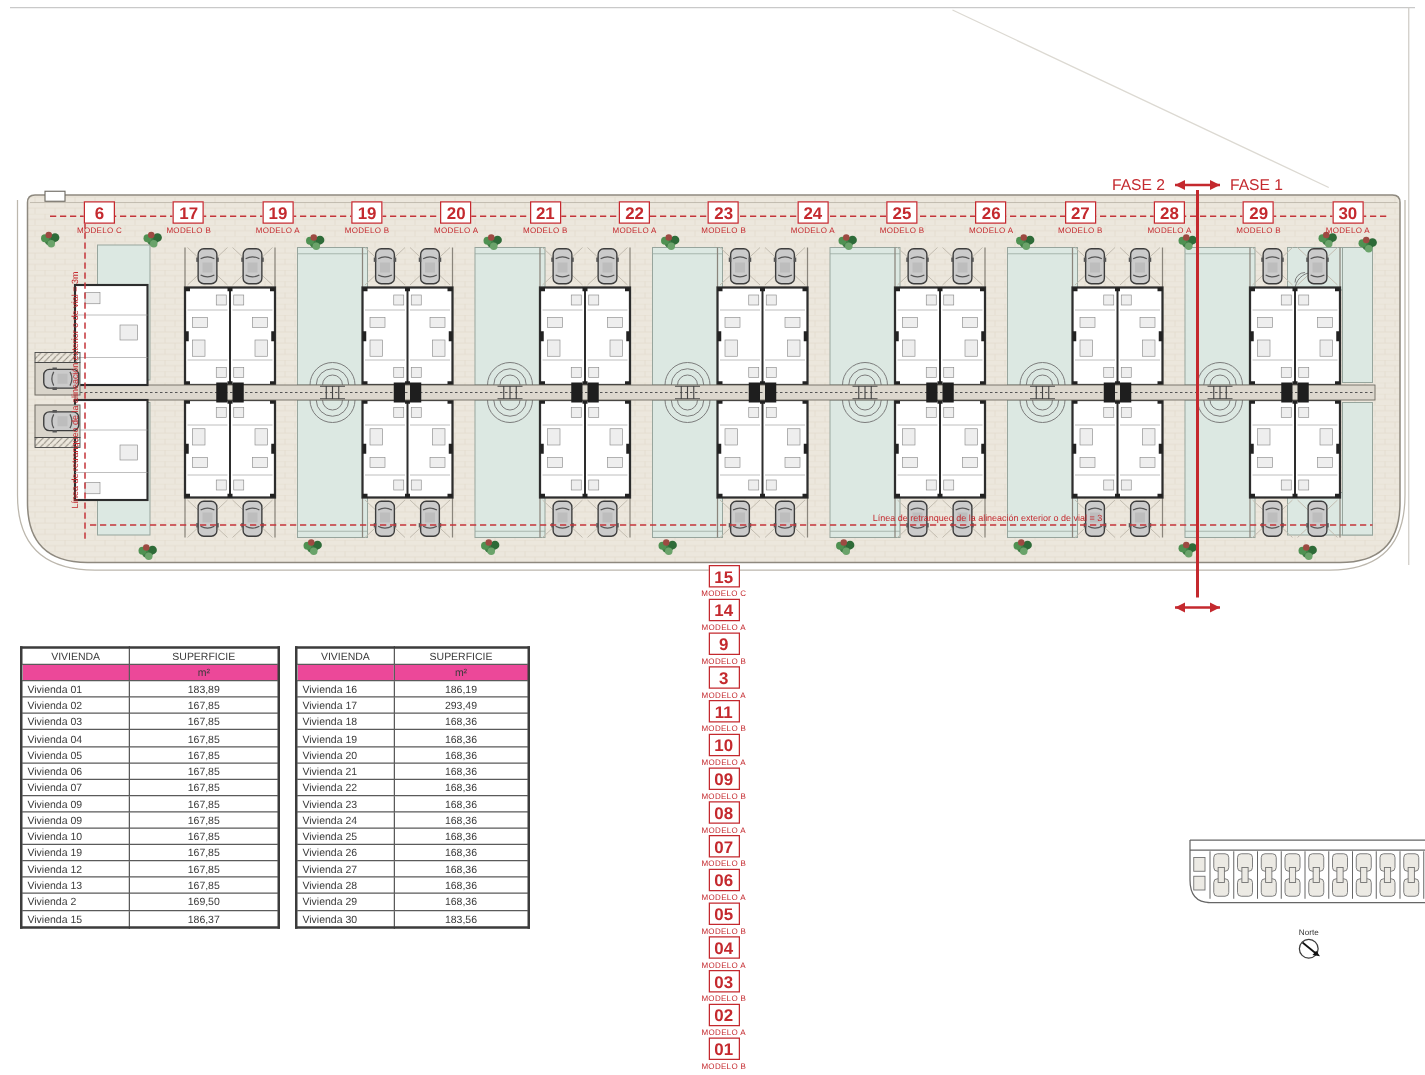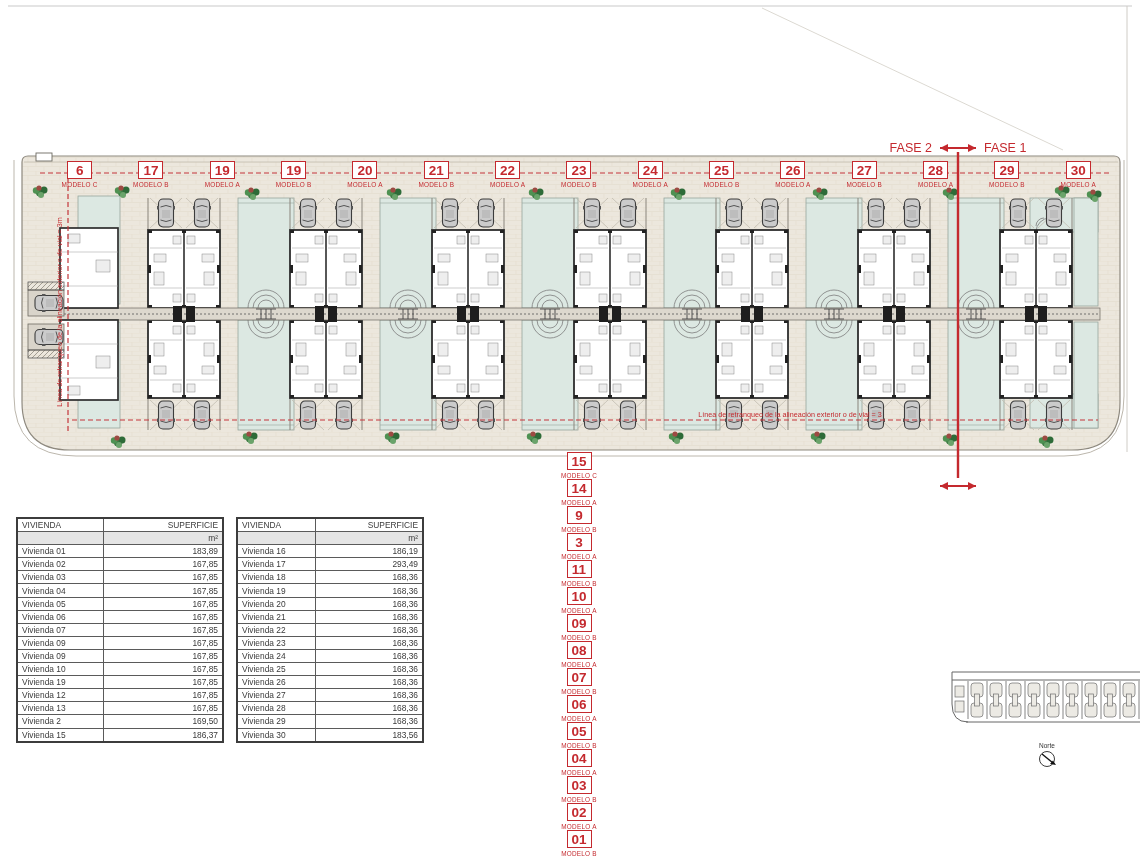--- a/index.html
+++ b/index.html
@@ -16,23 +16,23 @@
           text-align:center;box-sizing:border-box;}
   .modelo{margin-top:2px;color:#c4292e;font-size:6.4px;letter-spacing:.25px;white-space:nowrap;}
   
   .area-table{position:absolute;border-collapse:collapse;table-layout:fixed;
               font-size:8.4px;color:#3a3a3a;background:#fff;}
   .area-table.left{left:16px;top:517px;width:208px;}
   .area-table.right{left:236px;top:517px;width:188px;}
   .area-table td,.area-table th{border:1px solid #5a5a5a;height:12.1px;padding:0 4px;
               font-weight:normal;overflow:hidden;white-space:nowrap;}
   .area-table{border:2px solid #3c3c3c;}
-  .area-table th{text-align:left;}
-  .area-table th.c,.area-table td.c{text-align:right;}
-  .area-table .units td{background:#e5e5e5;}
+  .area-table th{text-align:center;}
+  .area-table th.c,.area-table td.c{text-align:center;}
+  .area-table .units td{background:#ec4899;}
   .col-name{width:42%;}
   .col-val{width:58%;}
 </style>
 </head>
 <body>
 
 <div class="sheet">
 
   <svg class="plan-svg" width="1140" height="860" viewBox="0 0 1140 860">
     <defs>

